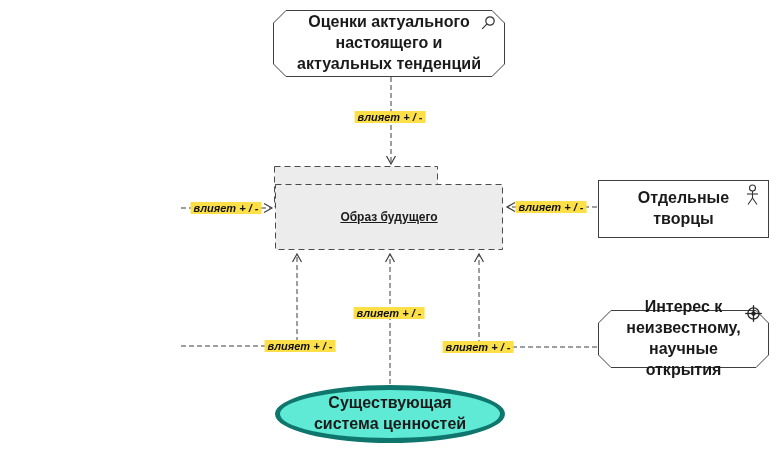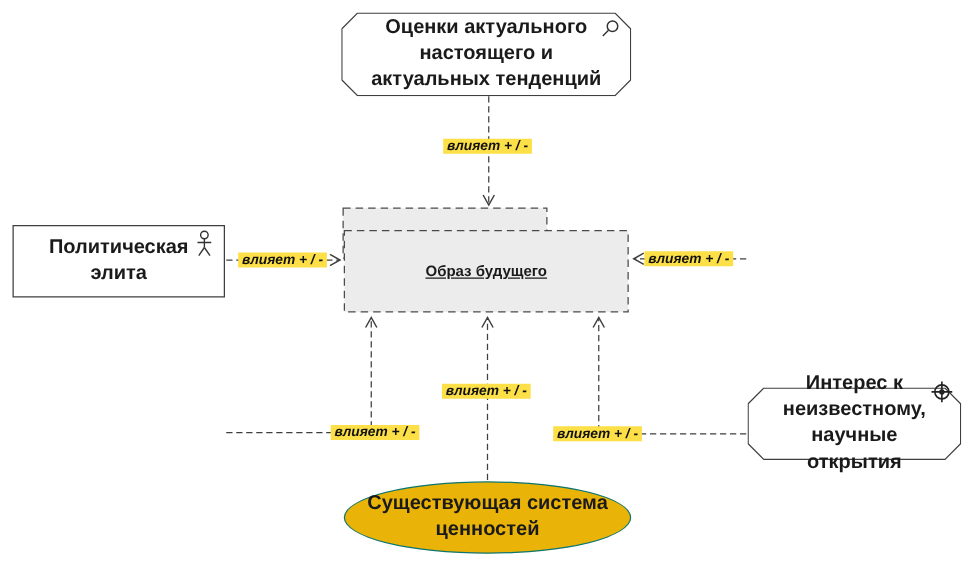--- a/index.html
+++ b/index.html
@@ -8,21 +8,21 @@
     font-family:"Liberation Sans",sans-serif;color:#1a1a1a;overflow:hidden;
   }
   .node{position:absolute;}
   .node svg.shape{position:absolute;left:0;top:0;}
   .node .lbl{
     position:absolute;left:0;top:0;width:100%;height:100%;
     display:flex;align-items:center;justify-content:center;text-align:center;
     font-size:16px;font-weight:bold;line-height:1.3;padding:0 14px;box-sizing:border-box;
   }
   .rect-node{border:1px solid #3f3f3f;background:#fff;box-sizing:border-box;}
-  .ellipse-node{border:1px solid #0f766e;border-radius:50%;background:#eab308;box-sizing:border-box;}
+  .ellipse-node{border:5px solid #0f766e;border-radius:50%;background:#5eead4;box-sizing:border-box;}
   .corner-icon{position:absolute;display:block;}
   .center-label{
     position:absolute;left:275px;top:184px;width:228px;height:66px;
     display:flex;align-items:center;justify-content:center;
     font-size:12px;font-weight:bold;text-decoration:underline;
   }
   .conn-label{
     position:absolute;transform:translate(-50%,-50%);
     background:#fde047;padding:0 3px;white-space:nowrap;
     font-size:11px;font-weight:bold;color:#111;font-style:italic;
@@ -62,33 +62,33 @@
     </svg>
     <span class="corner-icon" style="right:9px;top:5px;">
       <svg width="17" height="17" viewBox="0 0 17 17">
         <circle cx="11" cy="6" r="4.2" fill="none" stroke="#333" stroke-width="1.2"></circle>
         <line x1="7.8" y1="9.2" x2="3.2" y2="13.8" stroke="#333" stroke-width="1.2"></line>
       </svg>
     </span>
     <div class="lbl">Оценки актуального настоящего и актуальных тенденций</div>
   </div>
 
-  <div class="node rect-node" style="left:10px;top:180px;width:170px;height:58px;">
+
+  <div class="node rect-node" style="left:598px;top:180px;width:171px;height:58px;">
     <span class="corner-icon" style="right:9px;top:3px;">
       <svg width="13" height="23" viewBox="0 0 13 23">
         <circle cx="6.5" cy="4" r="3" fill="none" stroke="#333" stroke-width="1.1"></circle>
         <line x1="6.5" y1="7" x2="6.5" y2="14" stroke="#333" stroke-width="1.1"></line>
         <line x1="1" y1="10" x2="12" y2="10" stroke="#333" stroke-width="1.1"></line>
         <line x1="6.5" y1="14" x2="2" y2="20.5" stroke="#333" stroke-width="1.1"></line>
         <line x1="6.5" y1="14" x2="11" y2="20.5" stroke="#333" stroke-width="1.1"></line>
       </svg>
     </span>
-    <div class="lbl">Политическая элита</div>
+    <div class="lbl">Отдельные творцы</div>
   </div>
-
 
 
   <div class="node" style="left:598px;top:310px;width:171px;height:58px;">
     <svg class="shape" width="171" height="58" viewBox="0 0 171 58">
       <polygon points="13,0.5 158,0.5 170.5,13 170.5,45 158,57.5 13,57.5 0.5,45 0.5,13" fill="#ffffff" stroke="#3f3f3f" stroke-width="1"></polygon>
     </svg>
     <span class="corner-icon" style="right:6px;top:-6px;">
       <svg width="19" height="19" viewBox="0 0 19 19">
         <circle cx="9.5" cy="9.5" r="5.6" fill="none" stroke="#222" stroke-width="1.3"></circle>
         <circle cx="9.5" cy="9.5" r="2.2" fill="#222"></circle>

